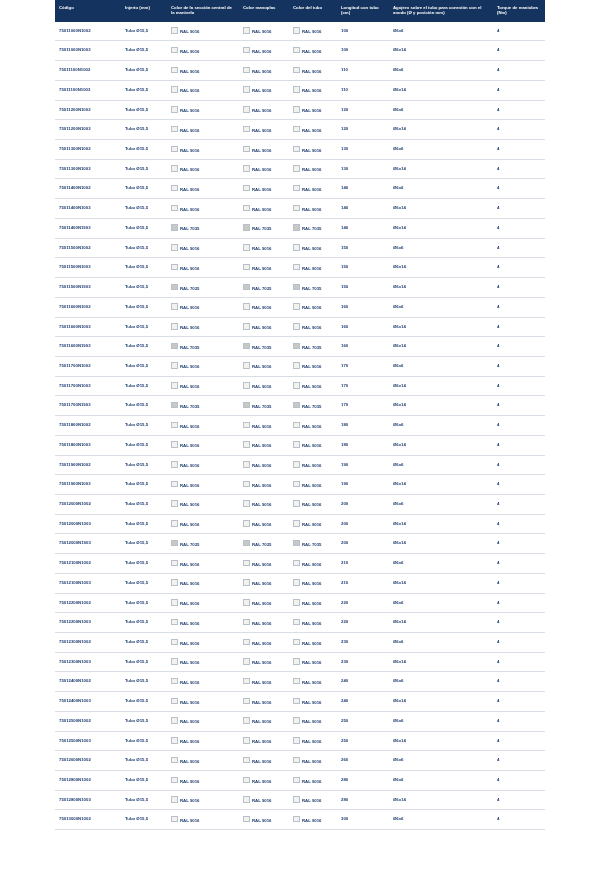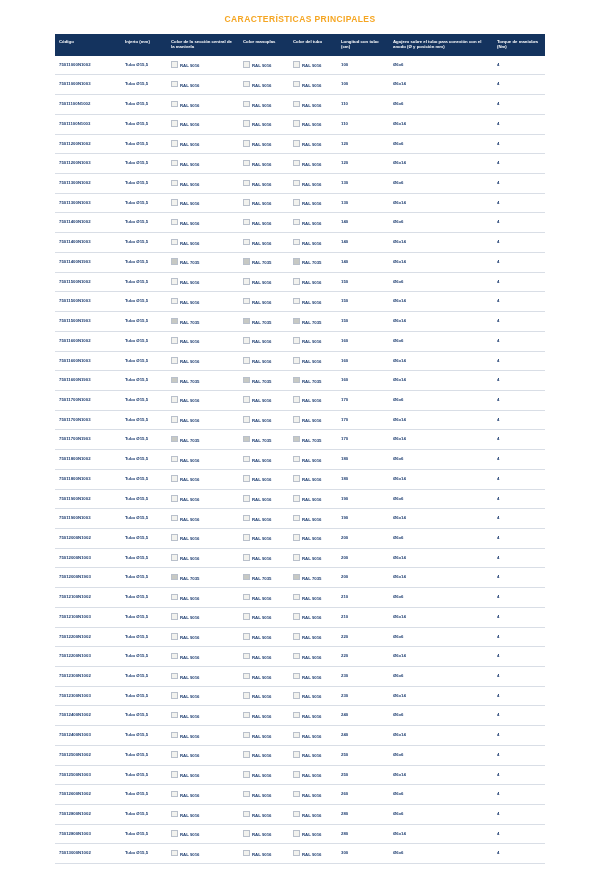--- a/index.html
+++ b/index.html
@@ -77,21 +77,20 @@
   .col-tubo   { width: 48px; }
   .col-long   { width: 52px; }
   .col-agujero{ width: 104px; }
   .col-torque { width: 52px; }
 </style>
 </head>
 <body>
 
 <div class="page">
 
-  <div class="doc-title">CARACTERÍSTICAS PRINCIPALES</div>
 
   <table class="spec">
     <colgroup>
       <col class="col-code">
       <col class="col-injerto">
       <col class="col-central">
       <col class="col-manop">
       <col class="col-tubo">
       <col class="col-long">
       <col class="col-agujero">

